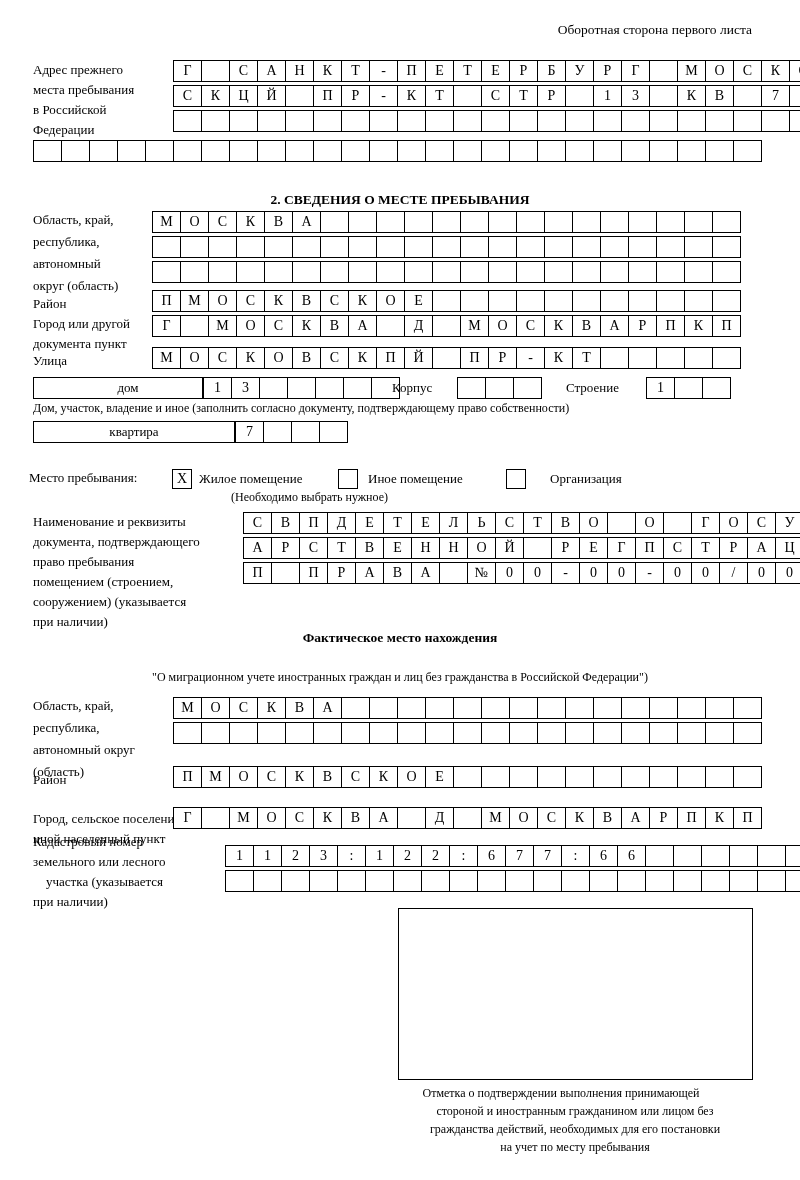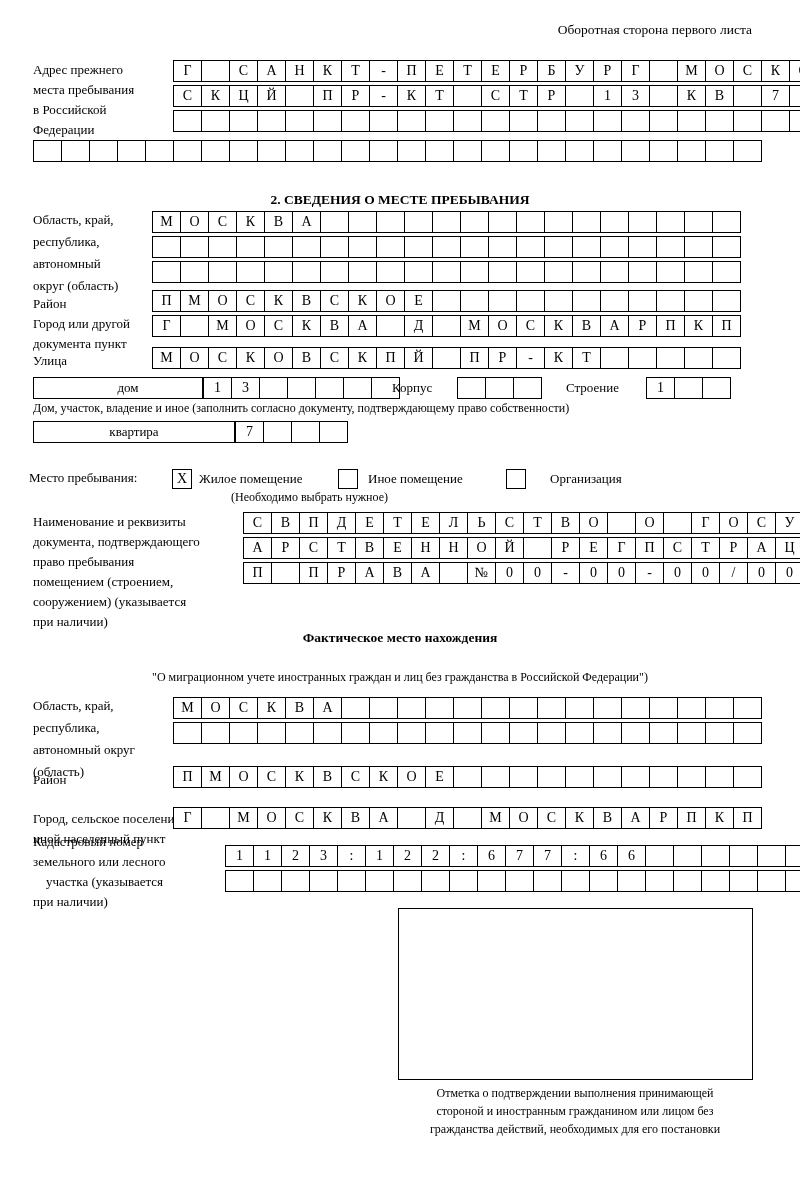--- a/index.html
+++ b/index.html
@@ -583,17 +583,18 @@
       <div class="cell"></div>
       <div class="cell"></div>
       <div class="cell"></div>
       <div class="cell"></div>
       <div class="cell"></div>
       <div class="cell"></div>
       <div class="cell"></div>
     </div>
 
   <div class="bigbox" style="left:398px;top:908px;width:355px;height:172px;"></div>
-  <div class="noteblock" style="left:390px;top:1086px;width:370px;">Отметка о подтверждении выполнения принимающей</div>
+  <div class="noteblock" style="left:376px;top:1086px;width:370px;">Отметка о подтверждении выполнения принимающей</div>
   <div class="noteblock" style="left:390px;top:1104px;width:370px;">стороной и иностранным гражданином или лицом без</div>
   <div class="noteblock" style="left:390px;top:1122px;width:370px;">гражданства действий, необходимых для его постановки</div>
+  <div class="noteblock" style="left:390px;top:1140px;width:370px;">на учет по месту пребывания</div>
 
 </div>
 
 </body></html>

